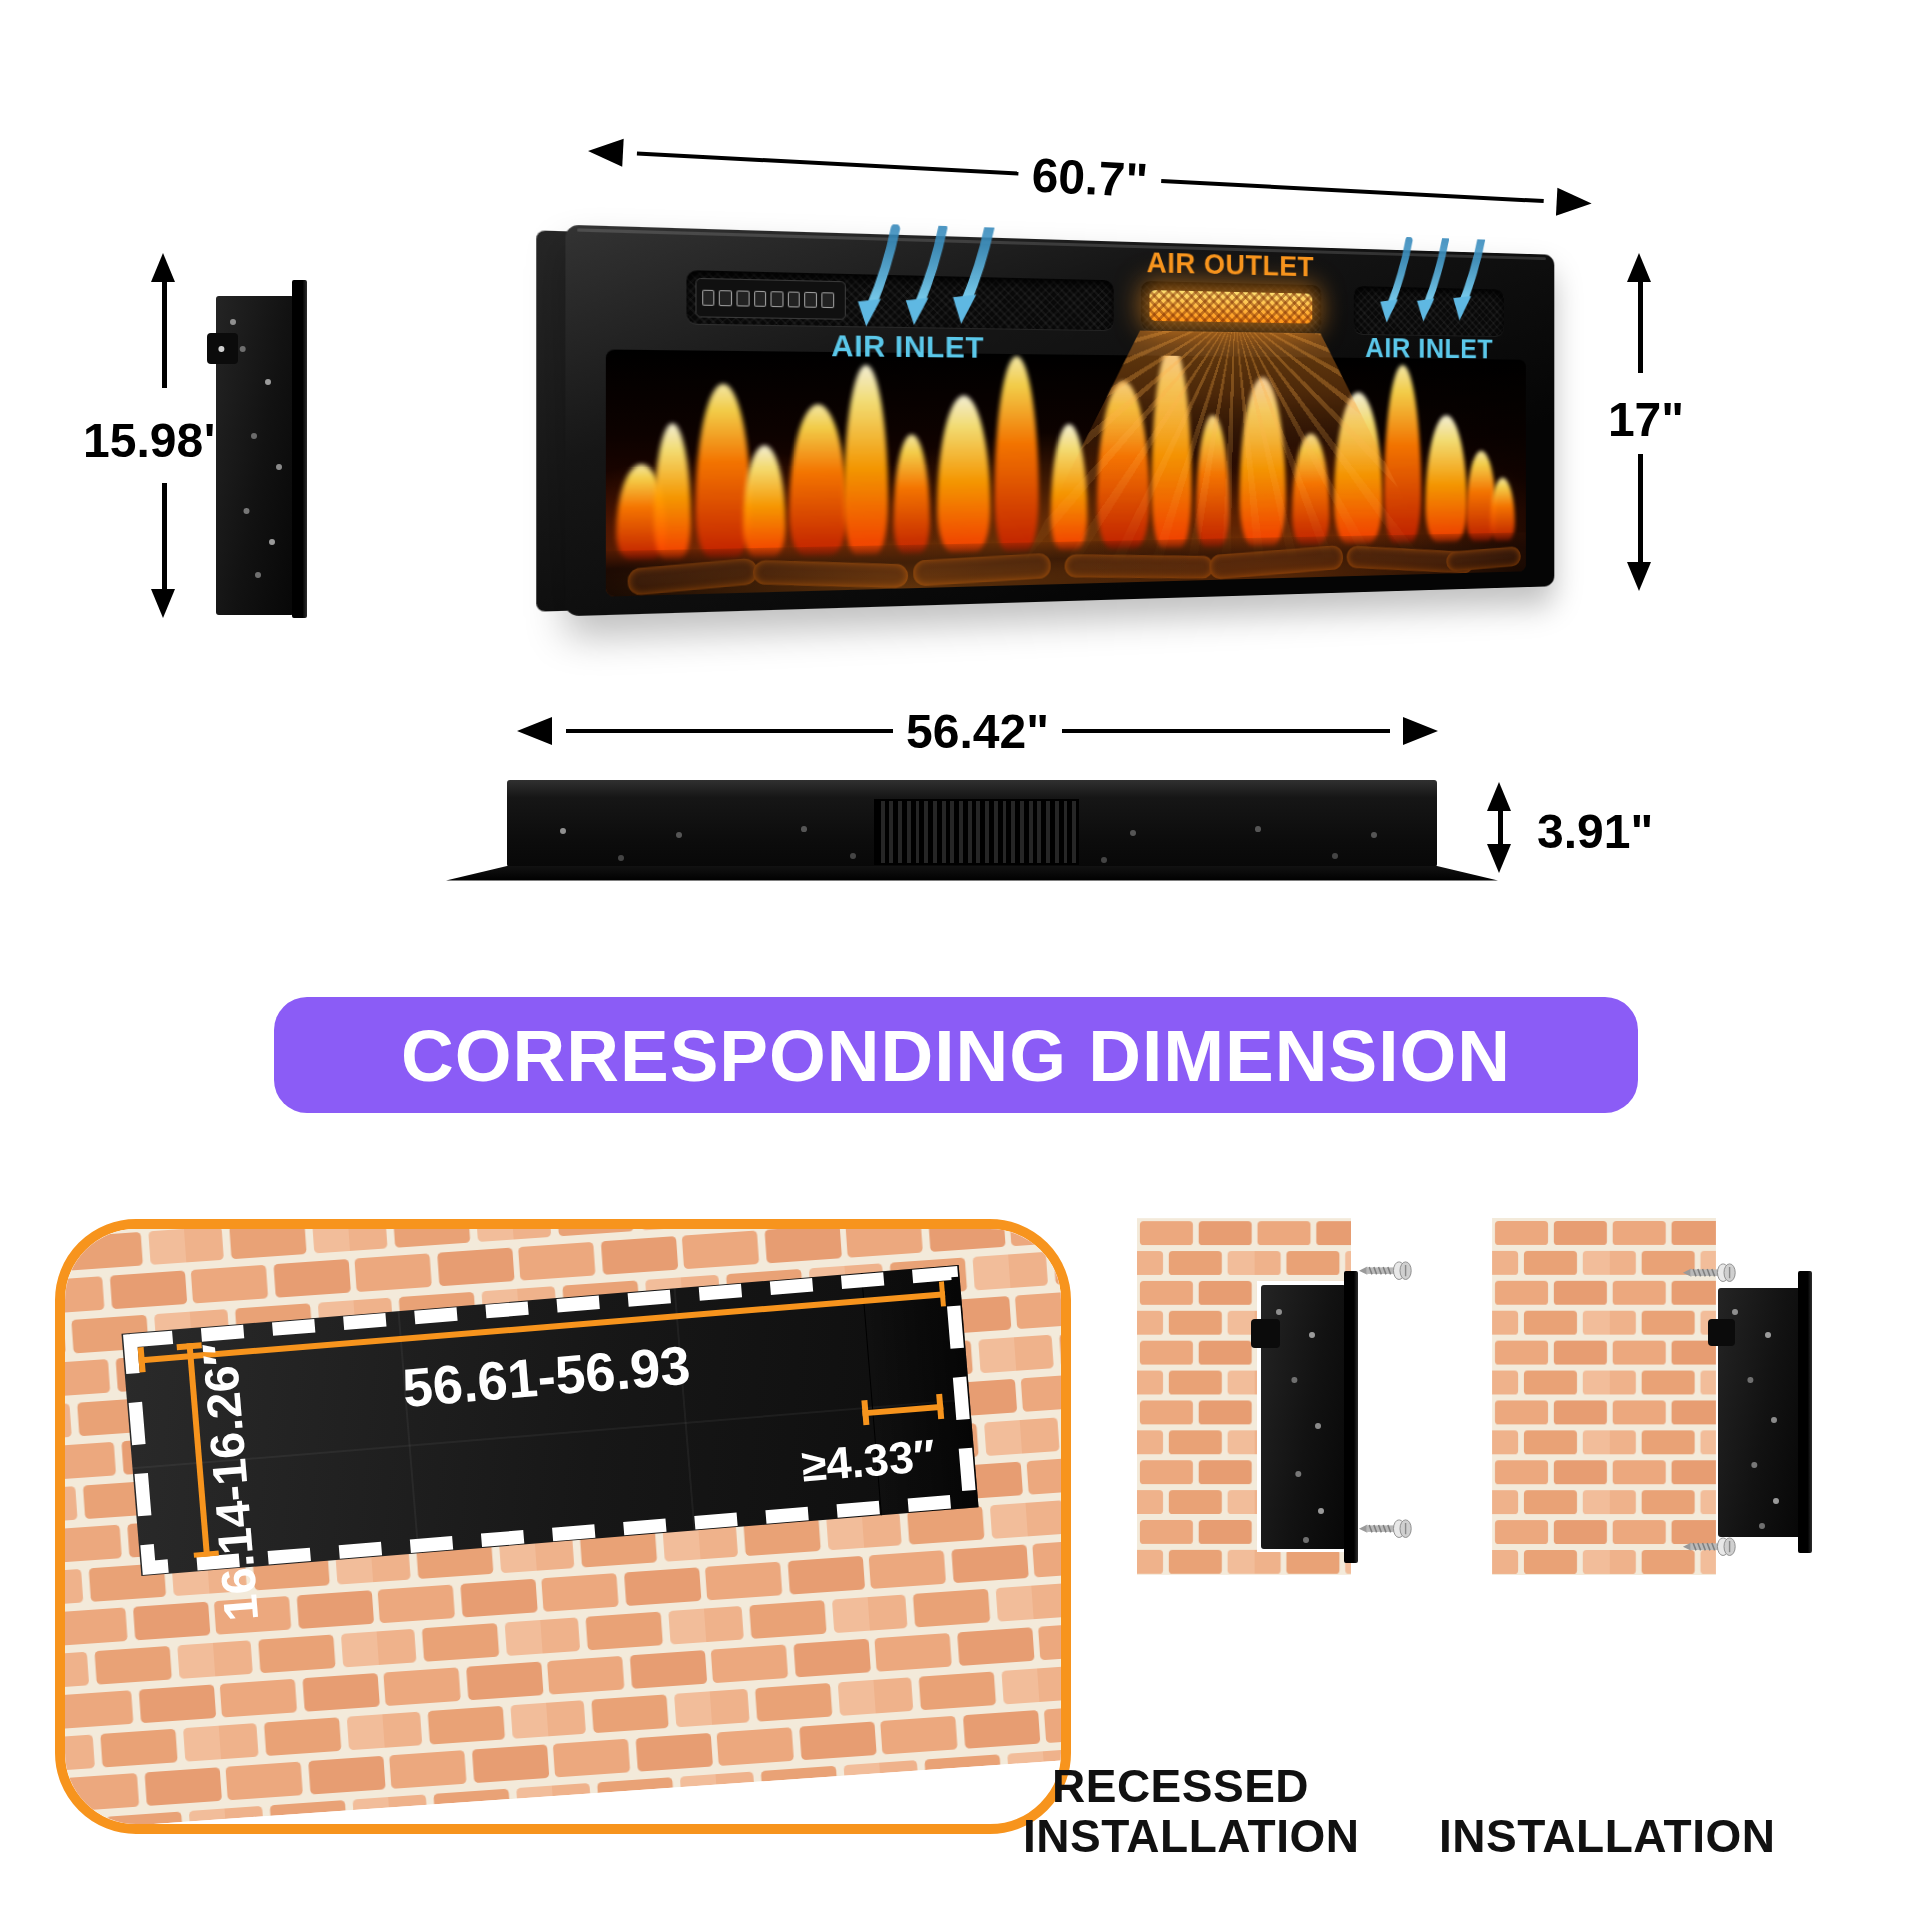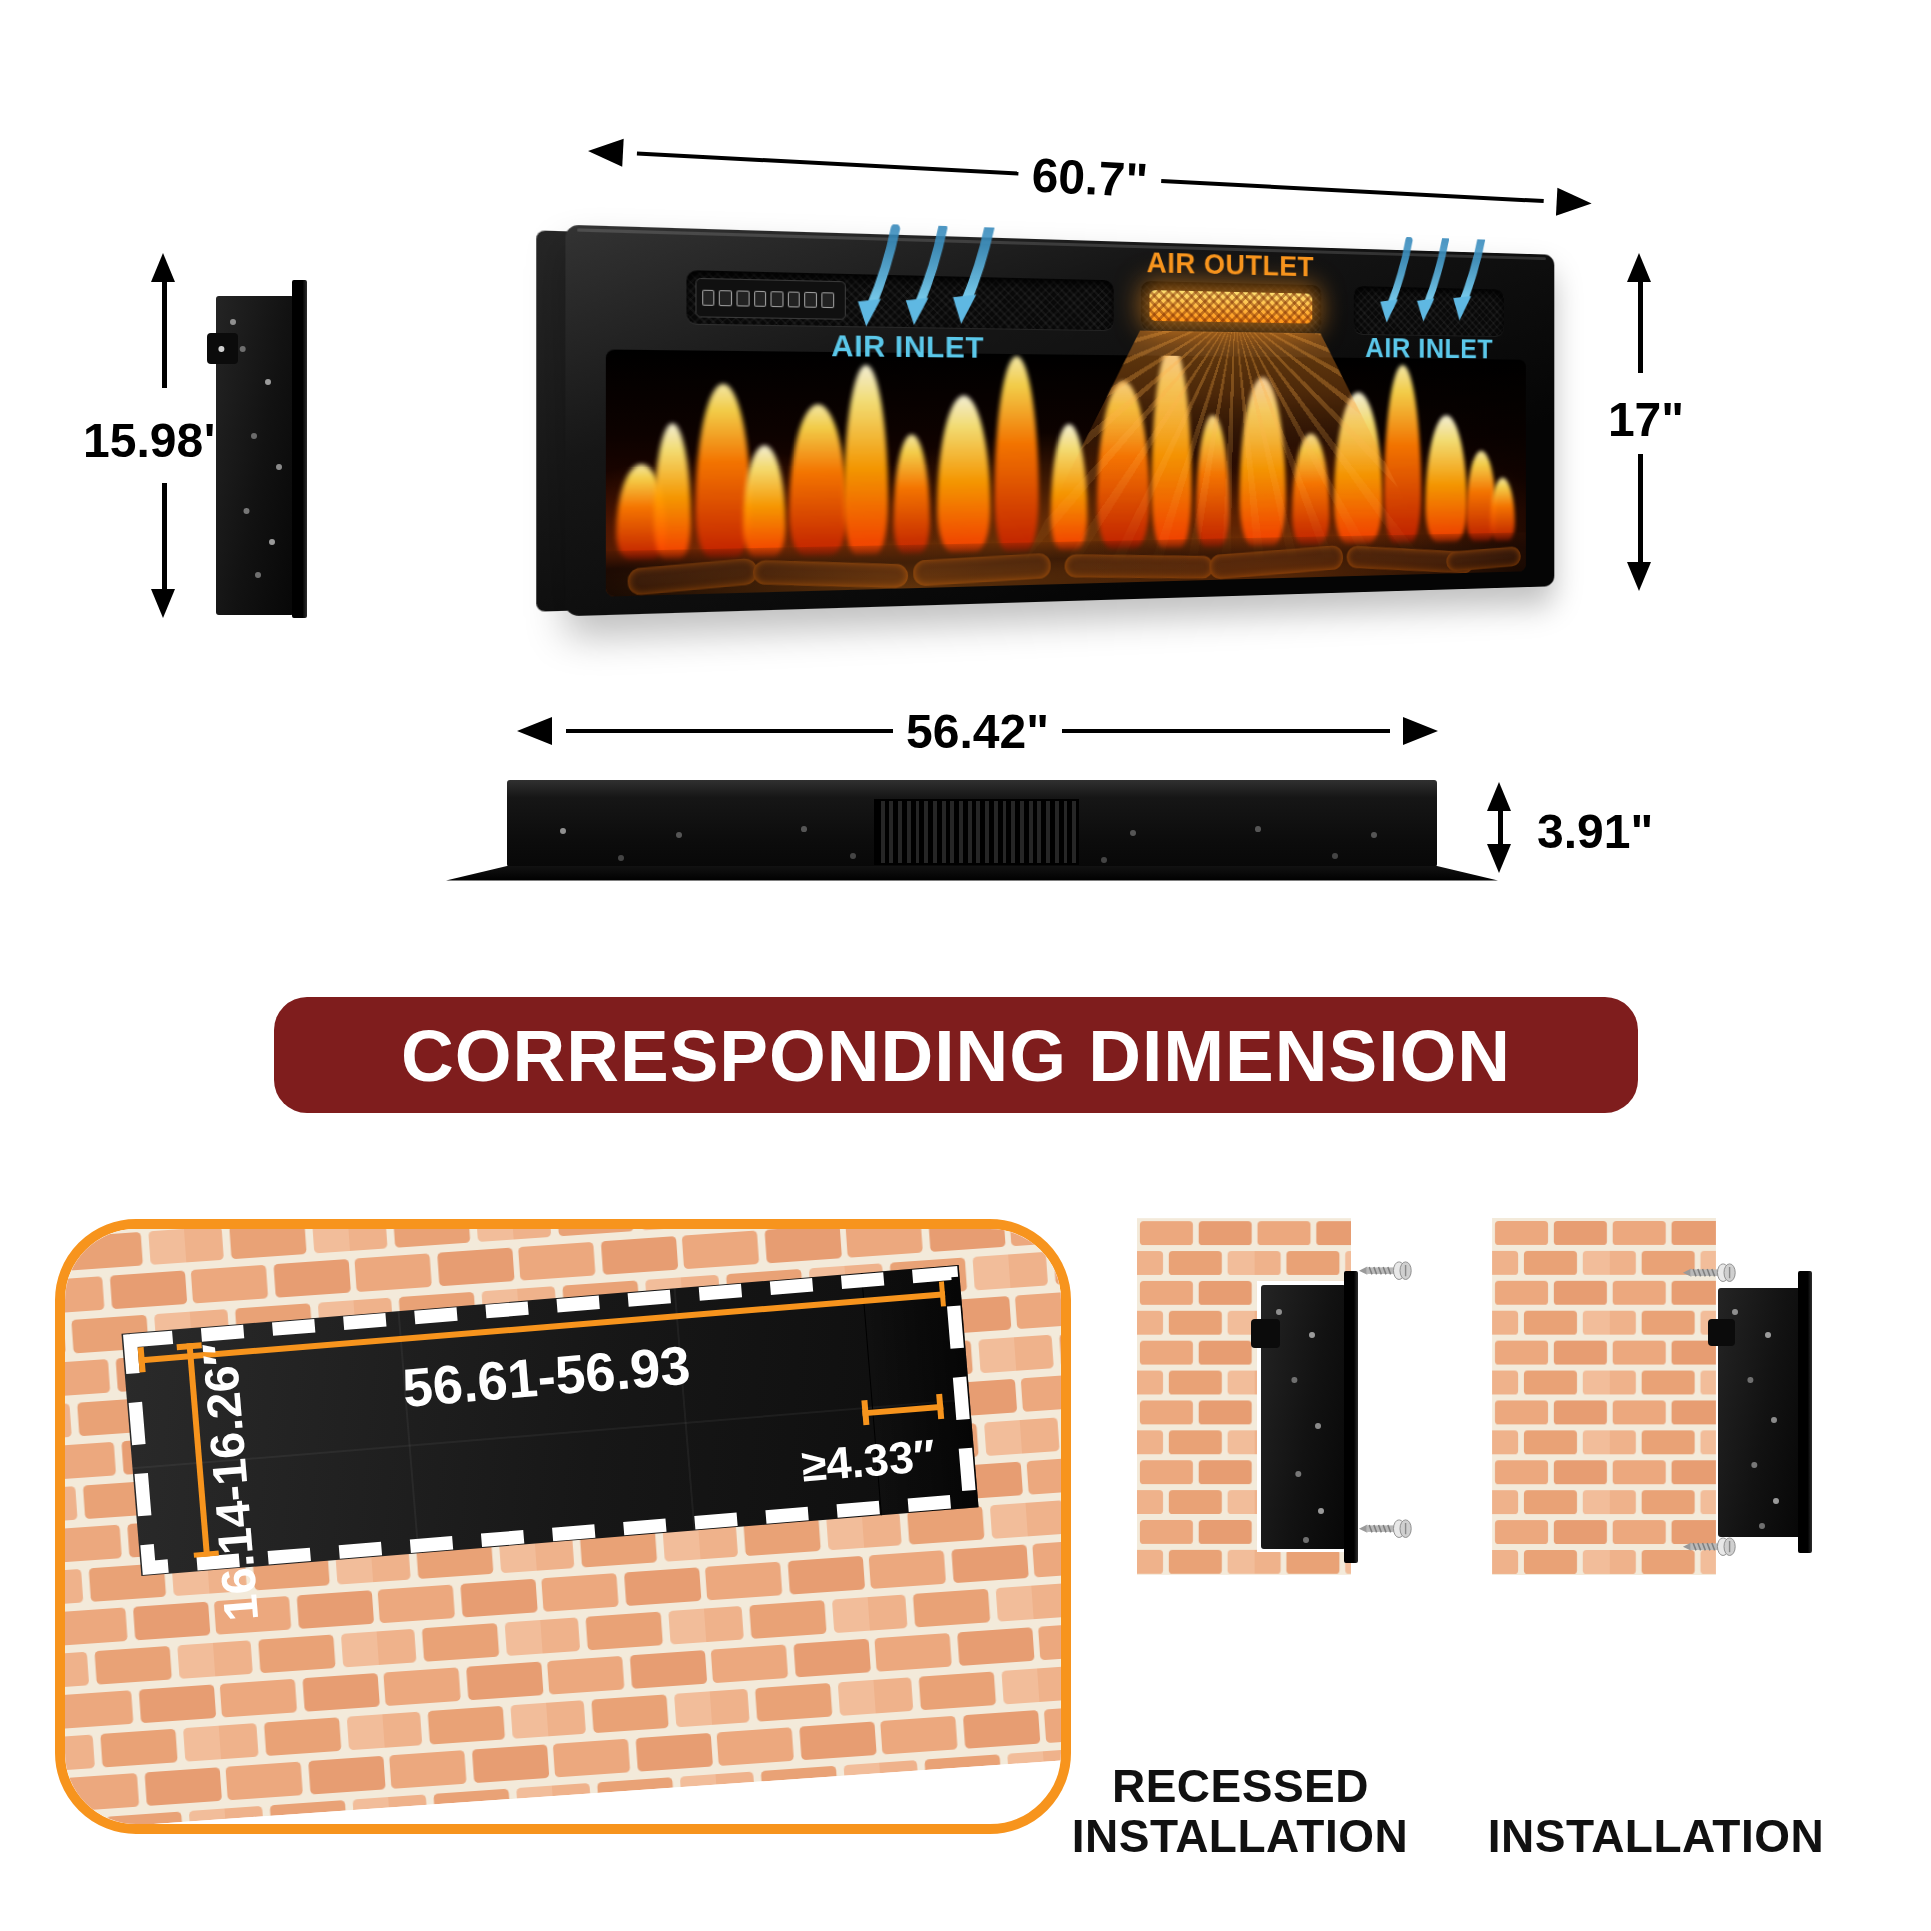--- a/index.html
+++ b/index.html
@@ -77,42 +77,42 @@
       -webkit-mask-image:linear-gradient(#000 25%,transparent 95%);
       mask-image:linear-gradient(#000 25%,transparent 95%);}
   
   #bottomBody{left:507px;top:780px;width:930px;height:87px;
       background:linear-gradient(#303030,#161616 20%,#0c0c0c 70%,#080808);border-radius:2.9px;}
   #bottomVent{left:874px;top:799px;width:201px;height:62px;border:2.9px solid #000;
       background:repeating-linear-gradient(90deg,#000 0 4.8px,#262626 4.8px 8.7px);}
   #bottomFlange{left:446px;top:866px;width:1052px;height:14.5px;background:linear-gradient(#121212,#000);
       clip-path:polygon(61px 0,991px 0,100% 100%,0 100%);}
   
-  #banner{left:274px;top:997px;width:1364px;height:116px;background:#7f1d1d;border-radius:33px;
+  #banner{left:274px;top:997px;width:1364px;height:116px;background:#8b5cf6;border-radius:33px;
       display:flex;align-items:center;justify-content:center;}
   #banner span{font-size:73px;font-weight:800;color:#fff;letter-spacing:1px;white-space:nowrap;}
   
   #panel{left:55px;top:1219px;width:996px;height:595px;border:10.6px solid #F7941D;border-radius:81px;
       overflow:hidden;background:#fff;}
   #cutout{position:absolute;left:65px;top:70px;width:840px;height:243px;transform:rotate(-4.7deg);
       background:linear-gradient(100deg,#2a2a2a,#171717 55%,#0d0d0d);}
   .seam-v{position:absolute;top:0;bottom:0;width:1.9px;background:rgba(255,255,255,.05);}
   .seam-h{position:absolute;left:0;right:0;height:1.9px;background:rgba(255,255,255,.05);}
   #cutDepth{position:absolute;right:0;top:0;width:97px;height:100%;
       background:linear-gradient(to right,rgba(0,0,0,0),rgba(0,0,0,.6));border-left:1px solid #000;}
   .oline-h{position:absolute;height:5.8px;background:#F7941D;}
   .oline-h::before,.oline-h::after{content:'';position:absolute;top:-9.7px;width:5.8px;height:25px;background:#F7941D;}
   .oline-h::before{left:0;} .oline-h::after{right:0;}
   .oline-v{position:absolute;width:5.8px;background:#F7941D;}
   .oline-v::before,.oline-v::after{content:'';position:absolute;left:-9.7px;height:5.8px;width:25px;background:#F7941D;}
   .oline-v::before{top:0;} .oline-v::after{bottom:0;}
   .cut-text{position:absolute;color:#fff;font-weight:700;white-space:nowrap;text-align:center;}
   
   .inst-label{position:absolute;font-size:46px;font-weight:800;color:#111;letter-spacing:0.5px;
-      text-align:center;white-space:nowrap;}
+      white-space:nowrap;}
   .notch{background:#fff;}
   
   svg.blockfill{display:block;}
 </style>
 </head>
 <body>
 
 <div id="stage">
 
   <svg width="0" height="0" style="position:absolute" aria-hidden="true">

